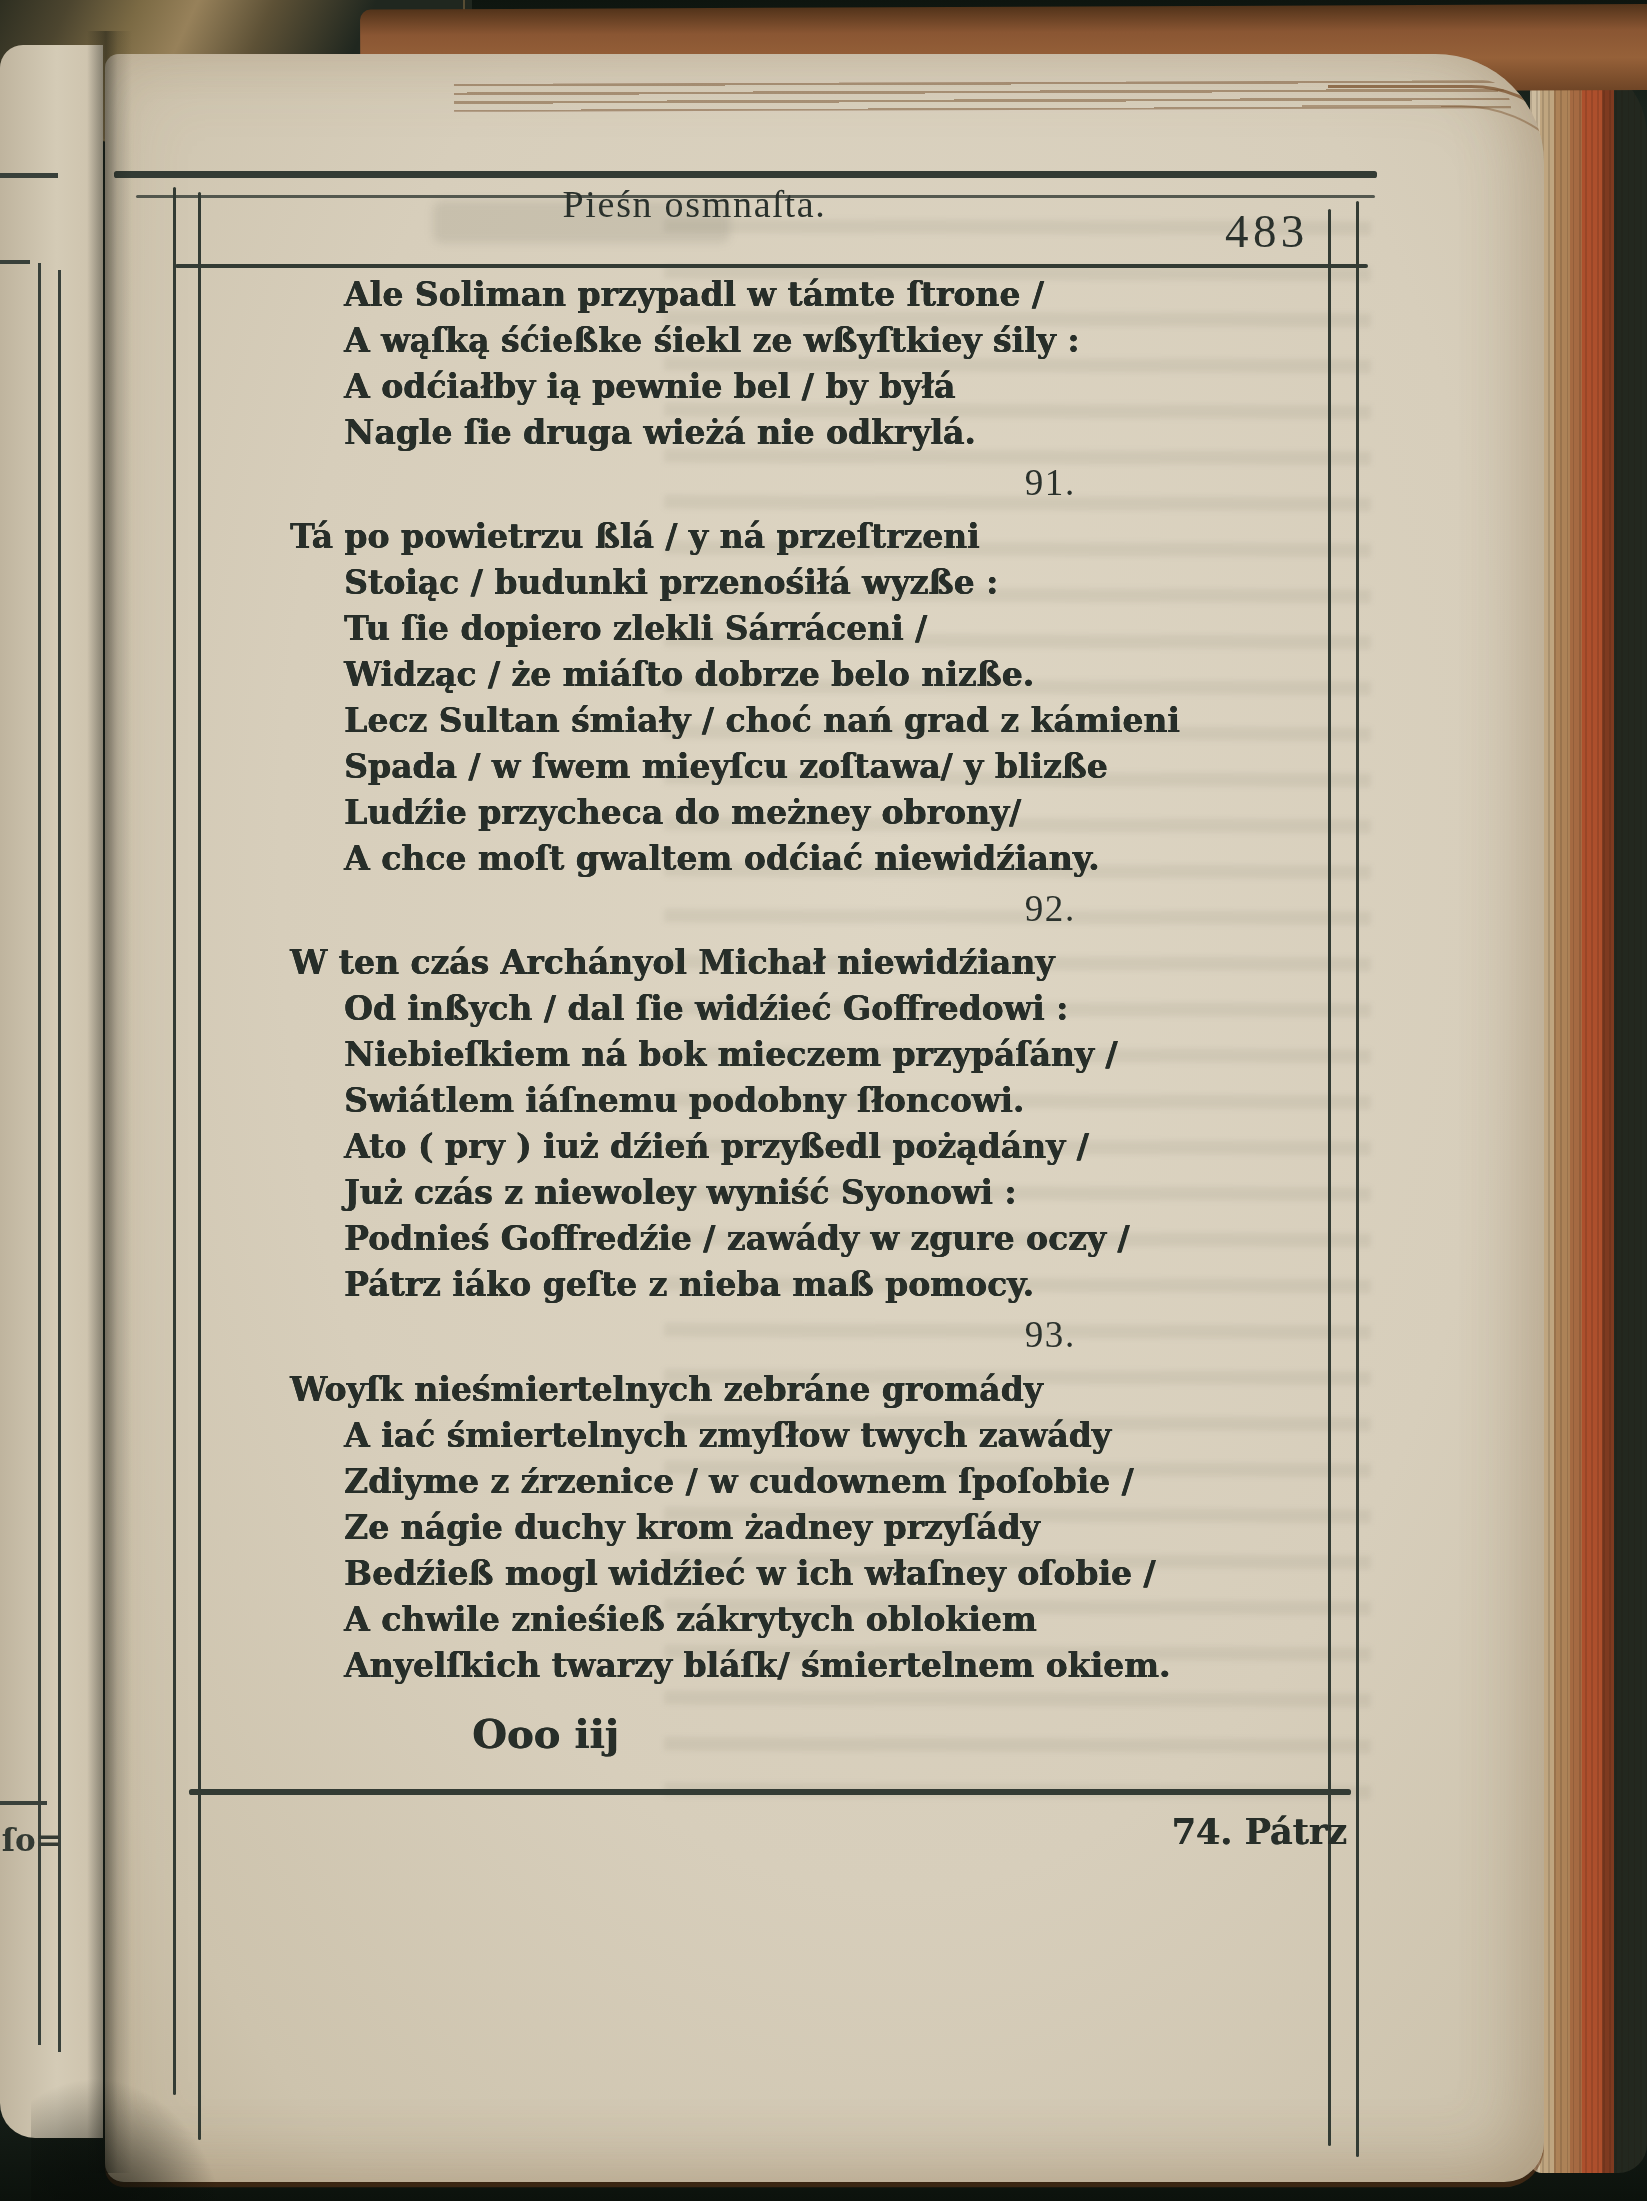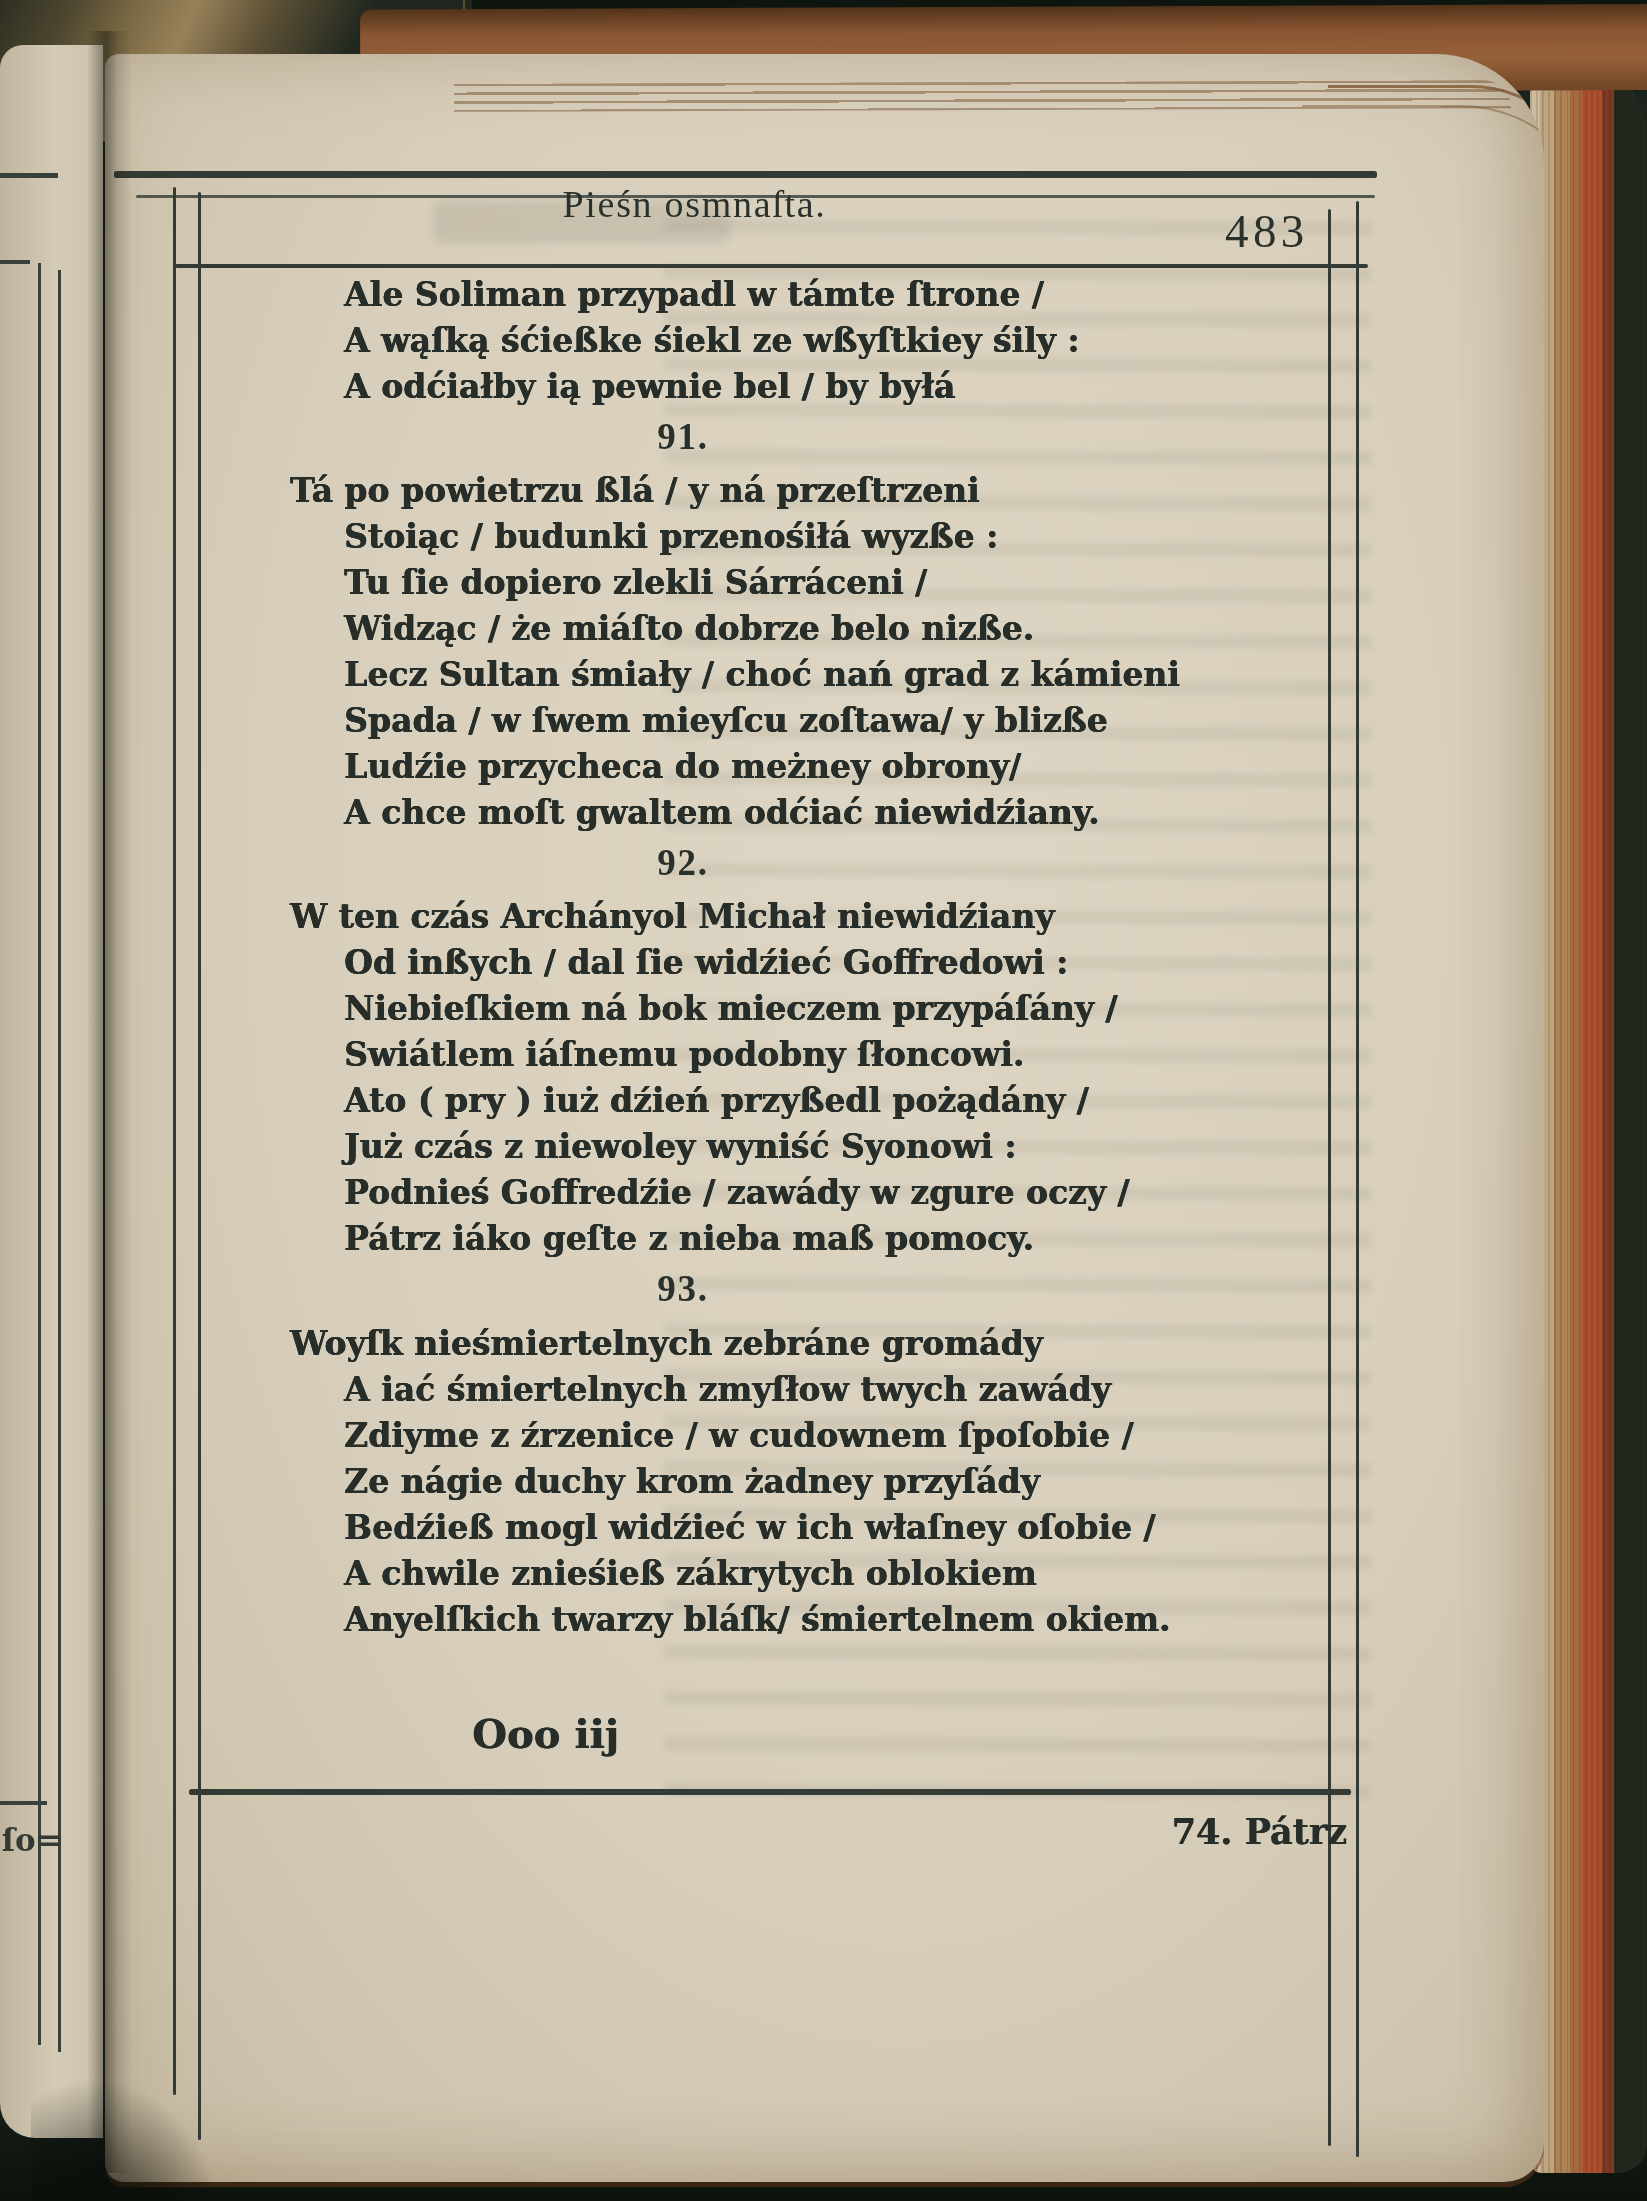--- a/index.html
+++ b/index.html
@@ -50,22 +50,22 @@
     filter:blur(4.4px);border-radius:8.7px;}
   .hdr-title{position:absolute;left:0;top:128px;width:1179px;text-align:center;
     font-family:"Liberation Serif",serif;font-size:38px;letter-spacing:1.7px;color:#2a312c;}
   .hdr-page{position:absolute;left:1120px;top:150px;font-family:"Liberation Serif",serif;
     font-size:47px;letter-spacing:4.4px;color:#2a312c;}
   .text{position:absolute;left:185px;top:218px;width:1109px;color:#272e29;font-size:33px;
     line-height:46px;font-weight:700;white-space:nowrap;
     text-shadow:0.6px 0 currentColor,0 0.4px currentColor;}
   .line{height:46px;}
   .line.ind{padding-left:54px;}
-  .snum{height:46px;width:786px;text-align:center;font-family:"Liberation Serif",serif;
-    font-weight:700;font-size:37px;letter-spacing:1.7px;margin:3.5px 0 8.7px;text-shadow:none;color:#2a312c;}
+  .snum{height:46px;width:786px;text-align:right;font-family:"Liberation Serif",serif;
+    font-weight:400;font-size:37px;letter-spacing:1.7px;margin:3.5px 0 8.7px;text-shadow:none;color:#2a312c;}
   .foot-sig{position:absolute;left:367px;top:1656px;width:568px;text-align:left;font-size:40px;
     font-weight:700;color:#272e29;text-shadow:0.6px 0 currentColor;}
   .foot-catch{position:absolute;left:1004px;top:1757px;width:238px;text-align:right;font-size:35px;
     font-weight:700;color:#272e29;text-shadow:0.5px 0 currentColor;}
 </style>
 </head>
 <body>
 
 <div class="scene">
 
@@ -98,20 +98,21 @@
     <div class="prule" style="left:1223px;top:155px;width:2.6px;height:1937px;"></div>
     <div class="prule" style="left:1251px;top:147px;width:2.6px;height:1956px;"></div>
 
     <div class="hdr-title">Pieśn osmnaſta.</div>
     <div class="hdr-page">483</div>
 
     <div class="text">
       <div class="line ind">Ale Soliman przypadl w támte ſtrone /</div>
       <div class="line ind">A wąſką śćießke śiekl ze wßyſtkiey śily :</div>
       <div class="line ind">A odćiałby ią pewnie bel / by byłá</div>
+      <div class="line ind">Nagle ſie druga wieżá nie odkrylá.</div>
 
       <div class="snum">91.</div>
       <div class="line">Tá po powietrzu ßlá / y ná przeſtrzeni</div>
       <div class="line ind">Stoiąc / budunki przenośiłá wyzße :</div>
       <div class="line ind">Tu ſie dopiero zlekli Sárráceni /</div>
       <div class="line ind">Widząc / że miáſto dobrze belo nizße.</div>
       <div class="line ind">Lecz Sultan śmiały /  choć nań grad z kámieni</div>
       <div class="line ind">Spada / w ſwem mieyſcu zoſtawa/ y blizße</div>
       <div class="line ind">Ludźie przycheca do meżney obrony/</div>
       <div class="line ind">A chce moſt gwaltem odćiać niewidźiany.</div>

